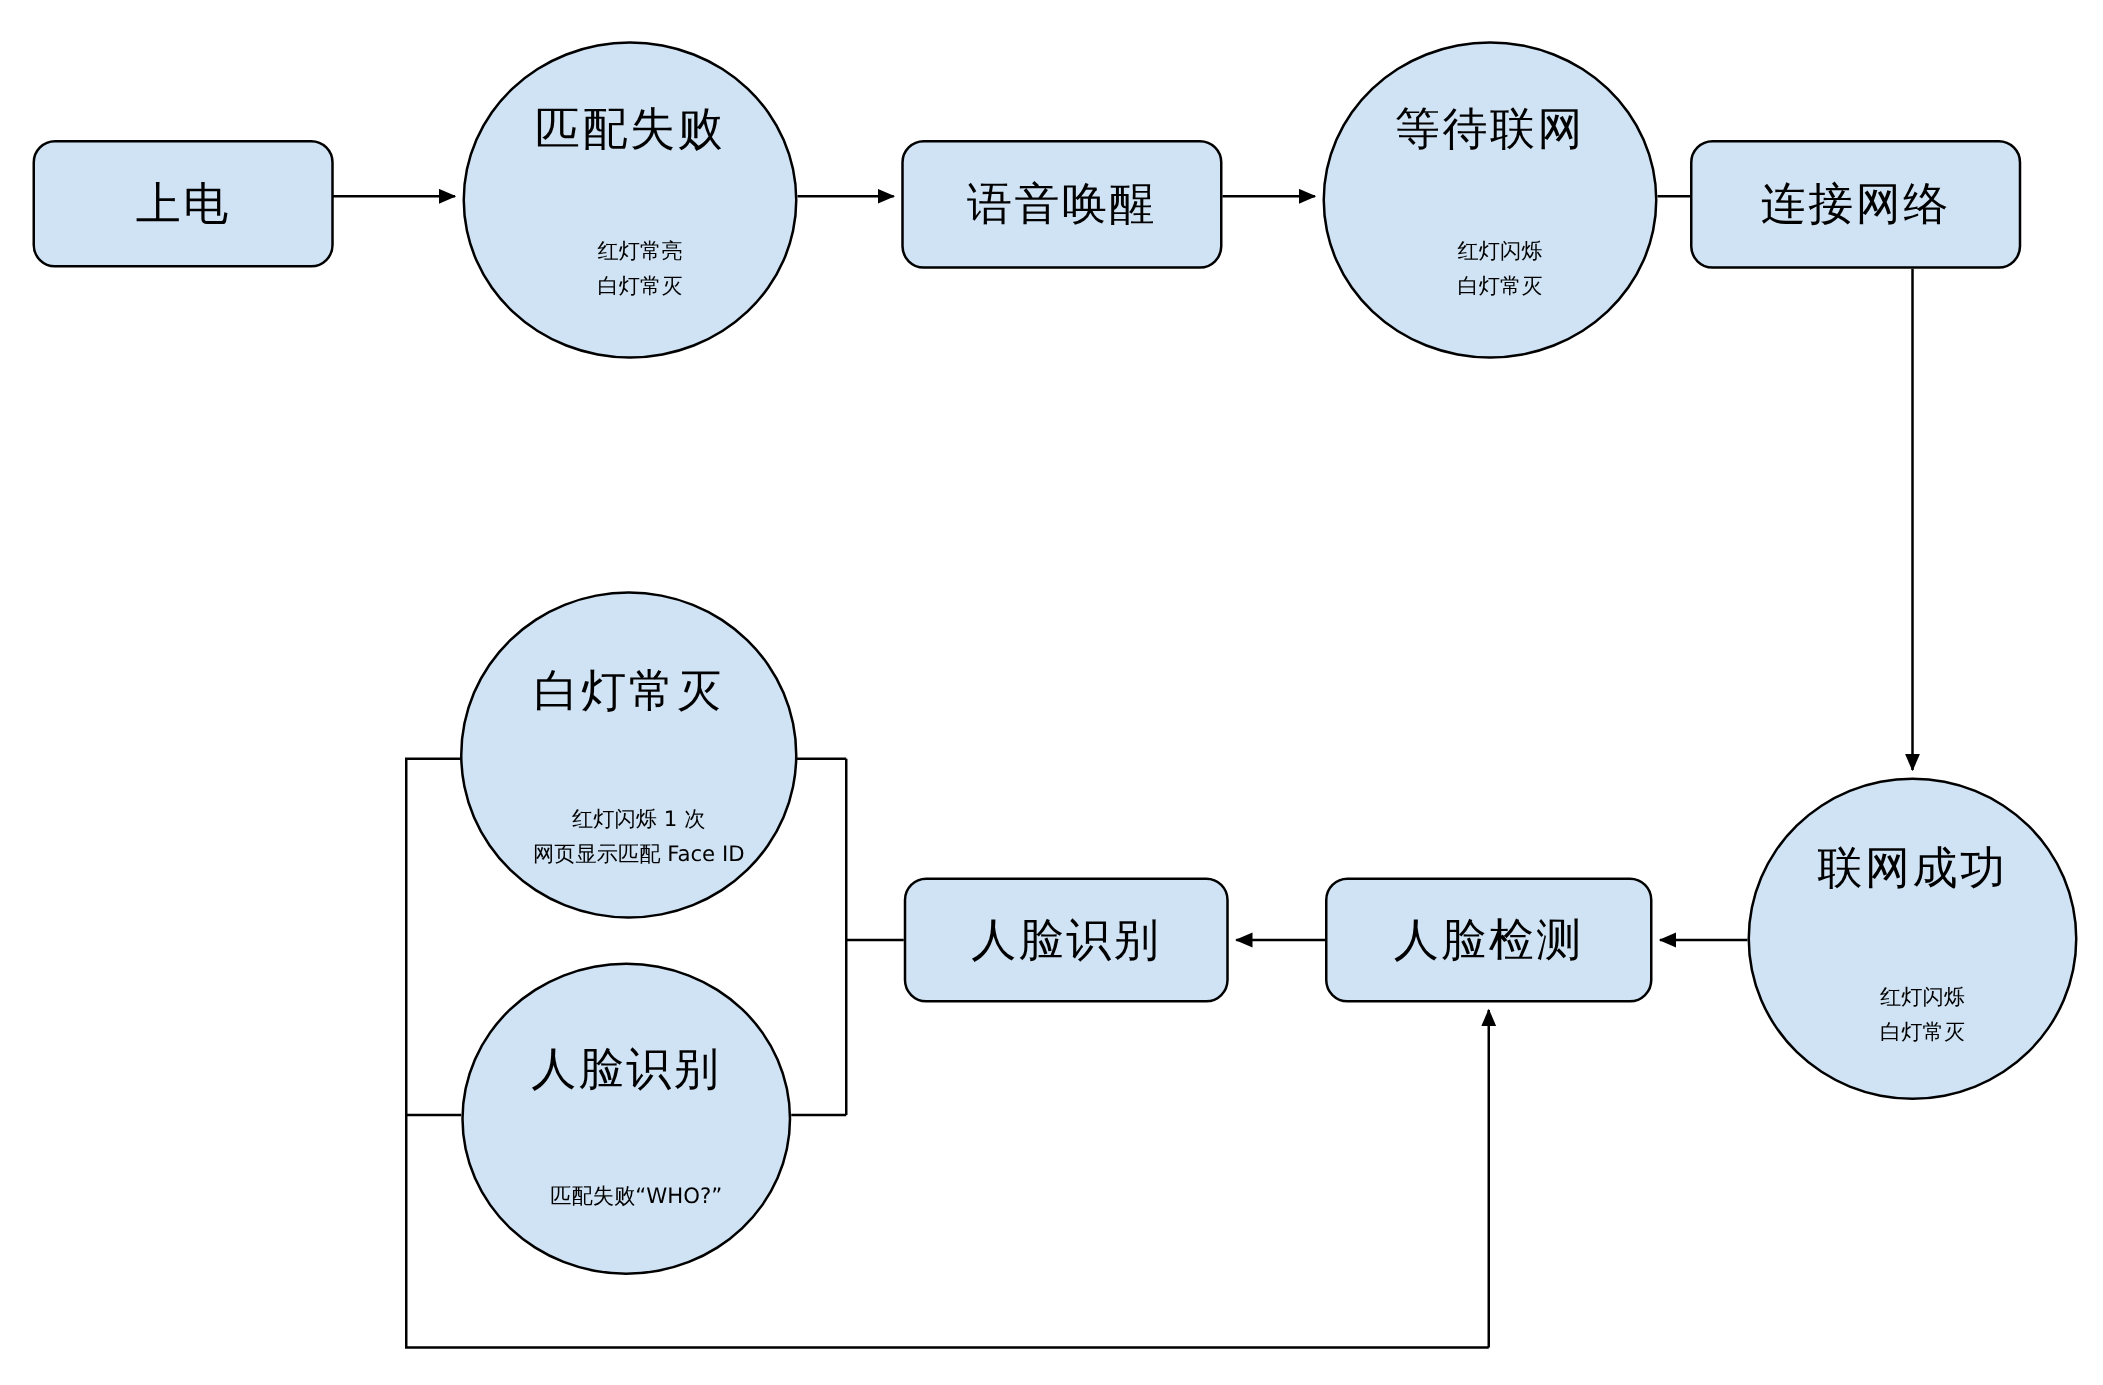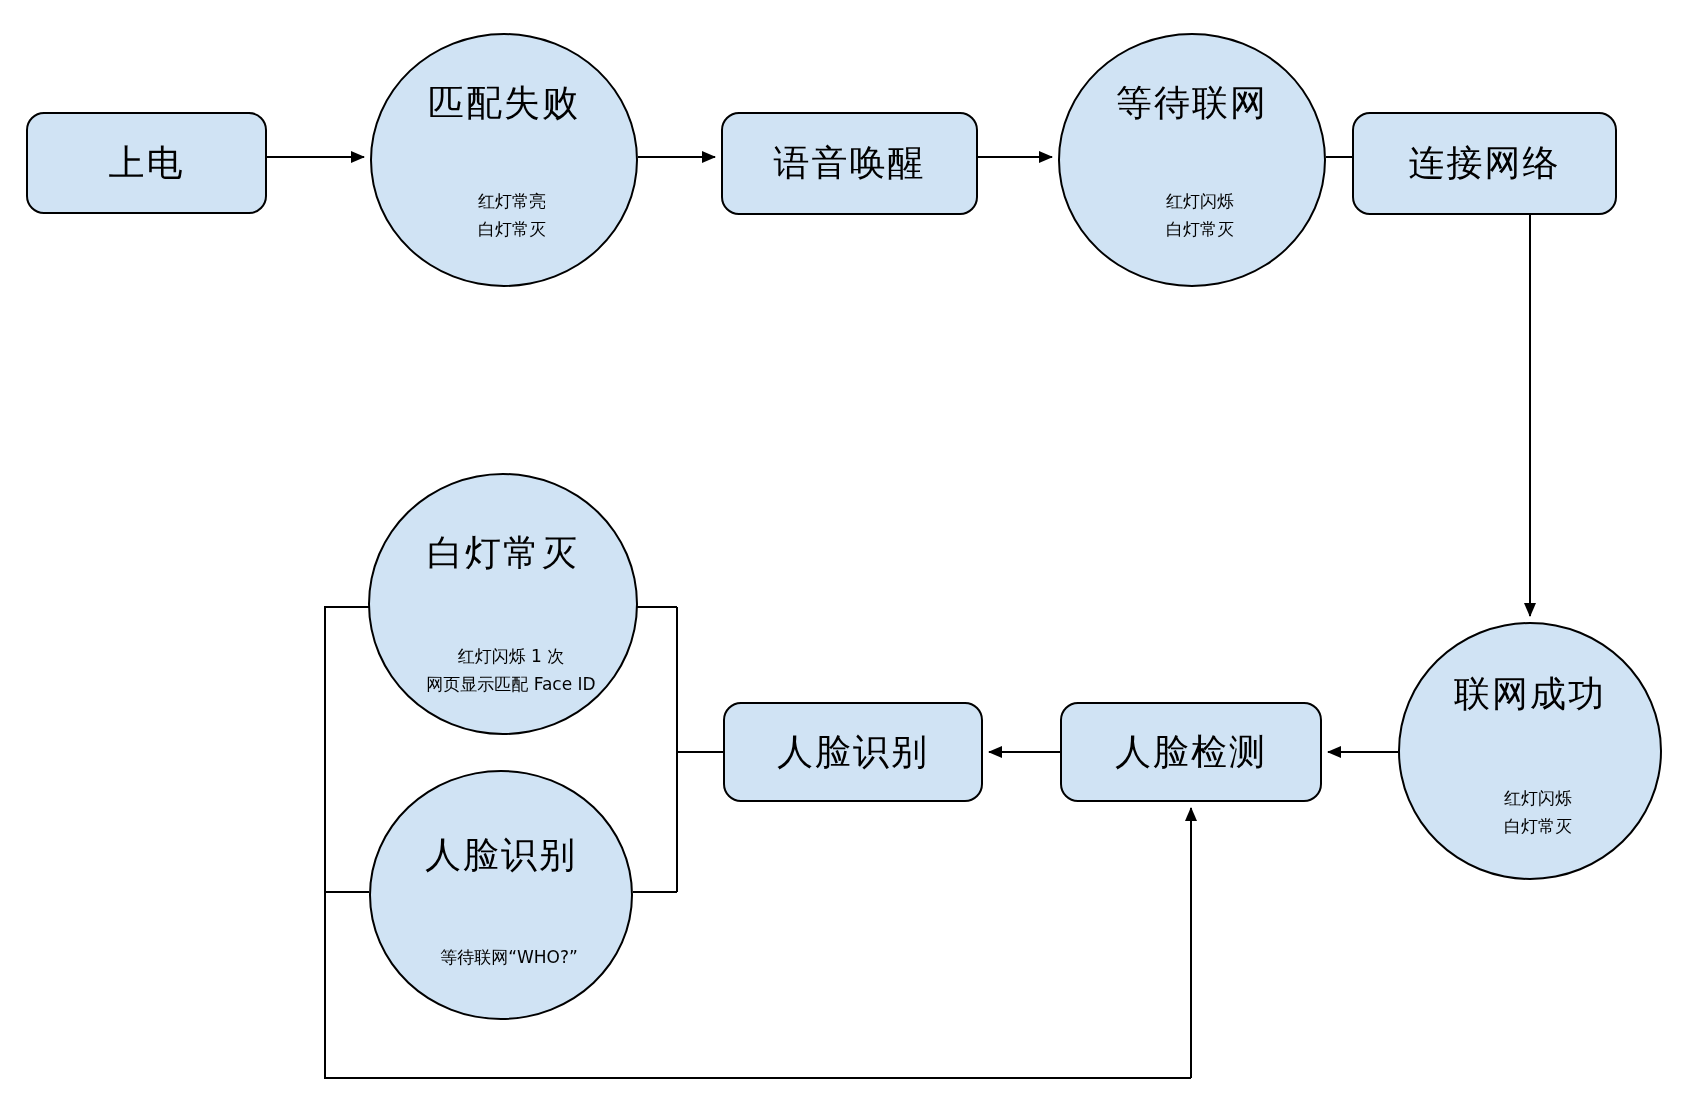--- a/index.html
+++ b/index.html
@@ -161,17 +161,17 @@
     <div class="ellipse-title">白灯常灭</div>
     <div class="ellipse-sub">
       <div>红灯闪烁 1 次</div>
       <div>网页显示匹配 Face ID</div>
     </div>
   </div>
 
   <div class="node ellipse-node" id="n-match-fail">
     <div class="ellipse-title">人脸识别</div>
     <div class="ellipse-sub">
-      <div>等待联网“WHO?”</div>
+      <div>匹配失败“WHO?”</div>
     </div>
   </div>
 
 </div>
 
 </body></html>

